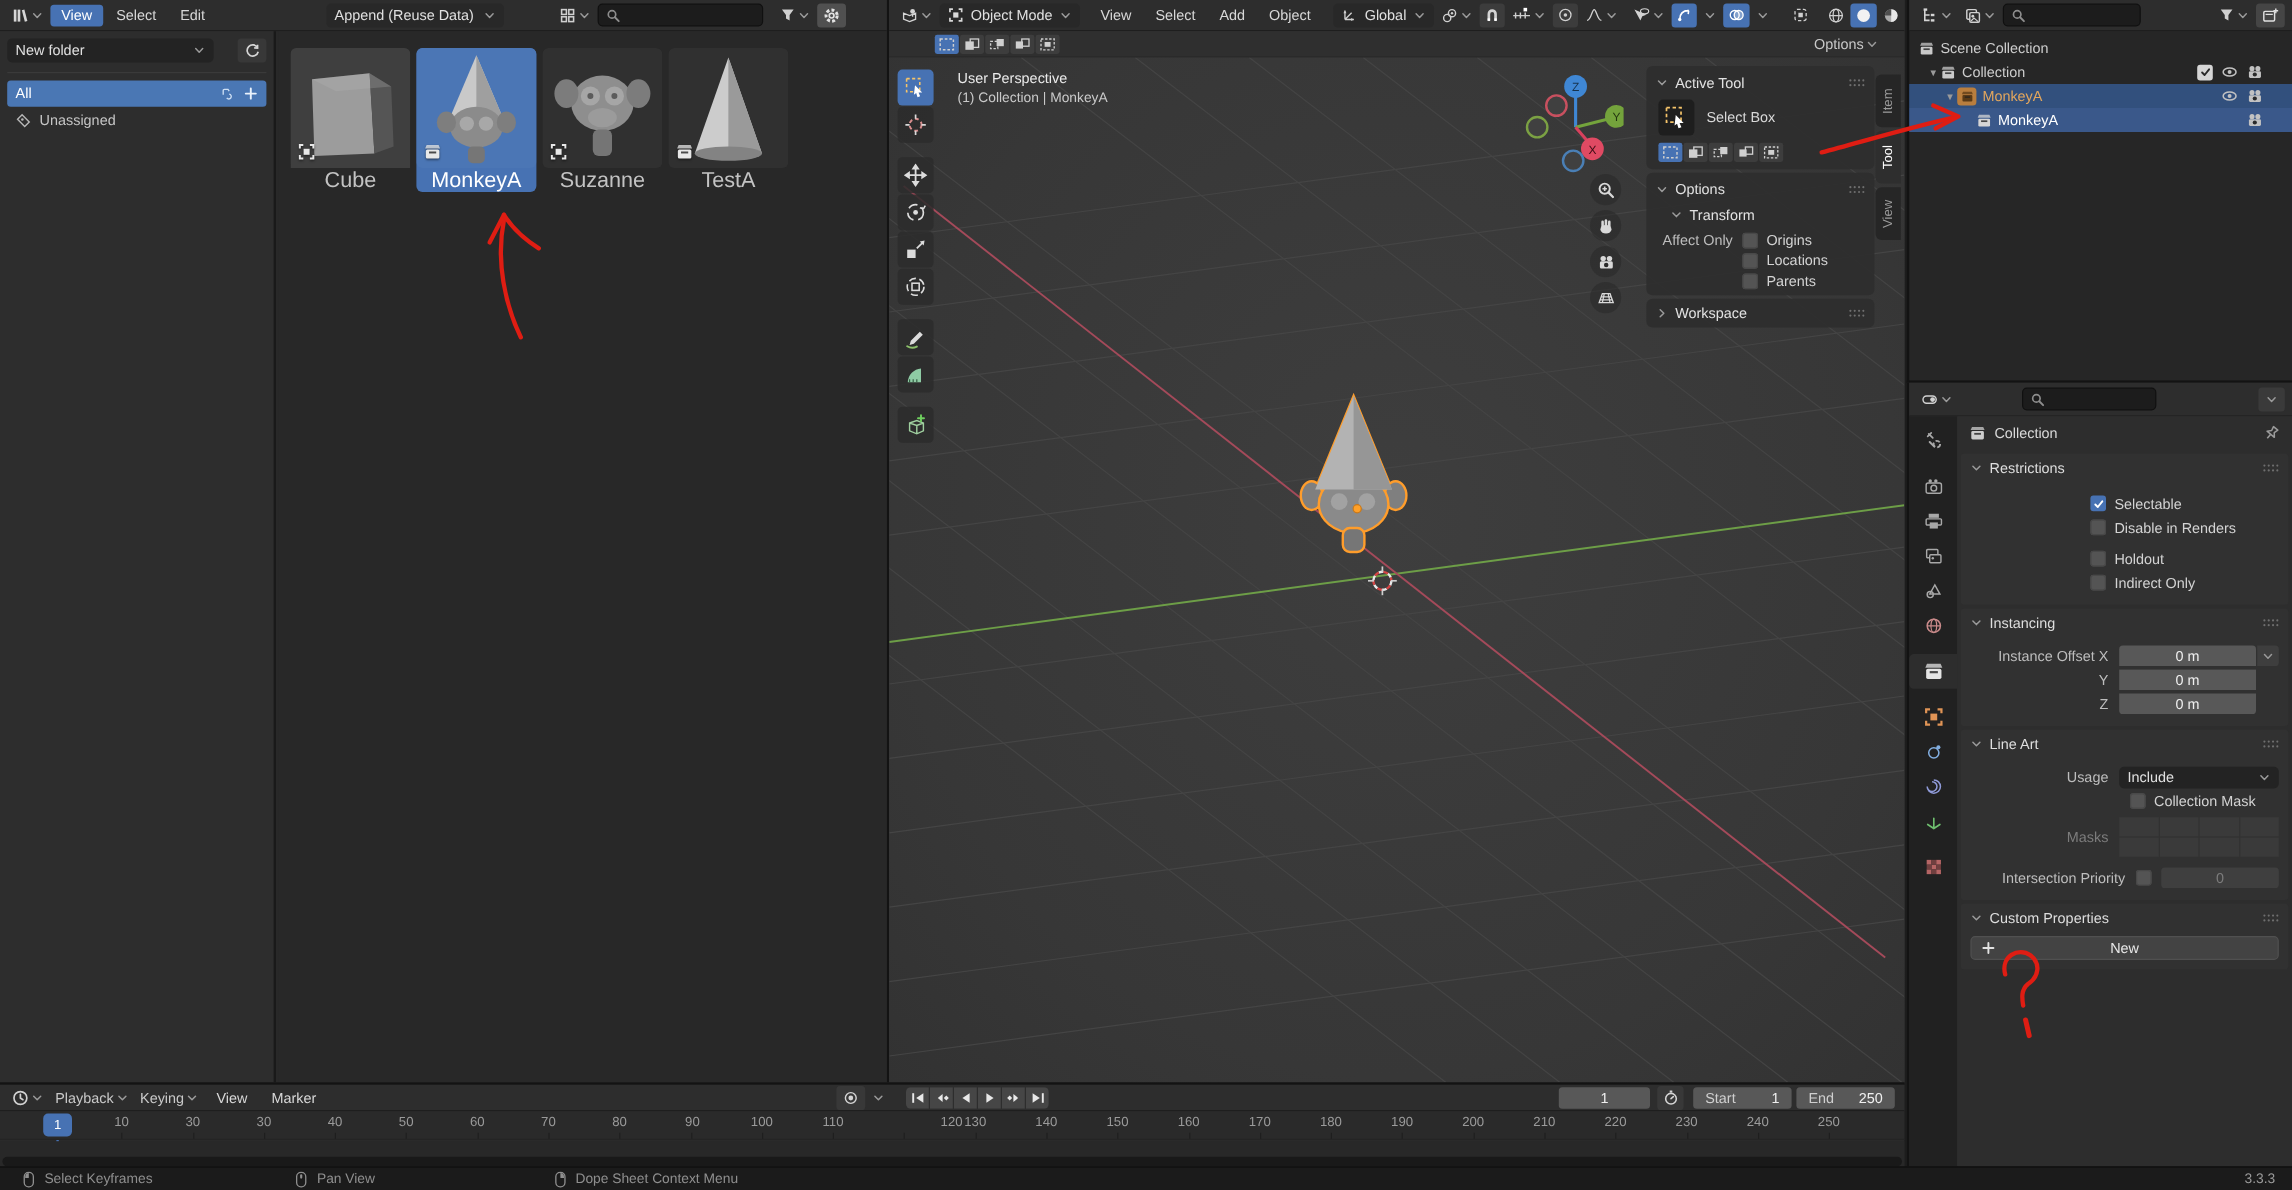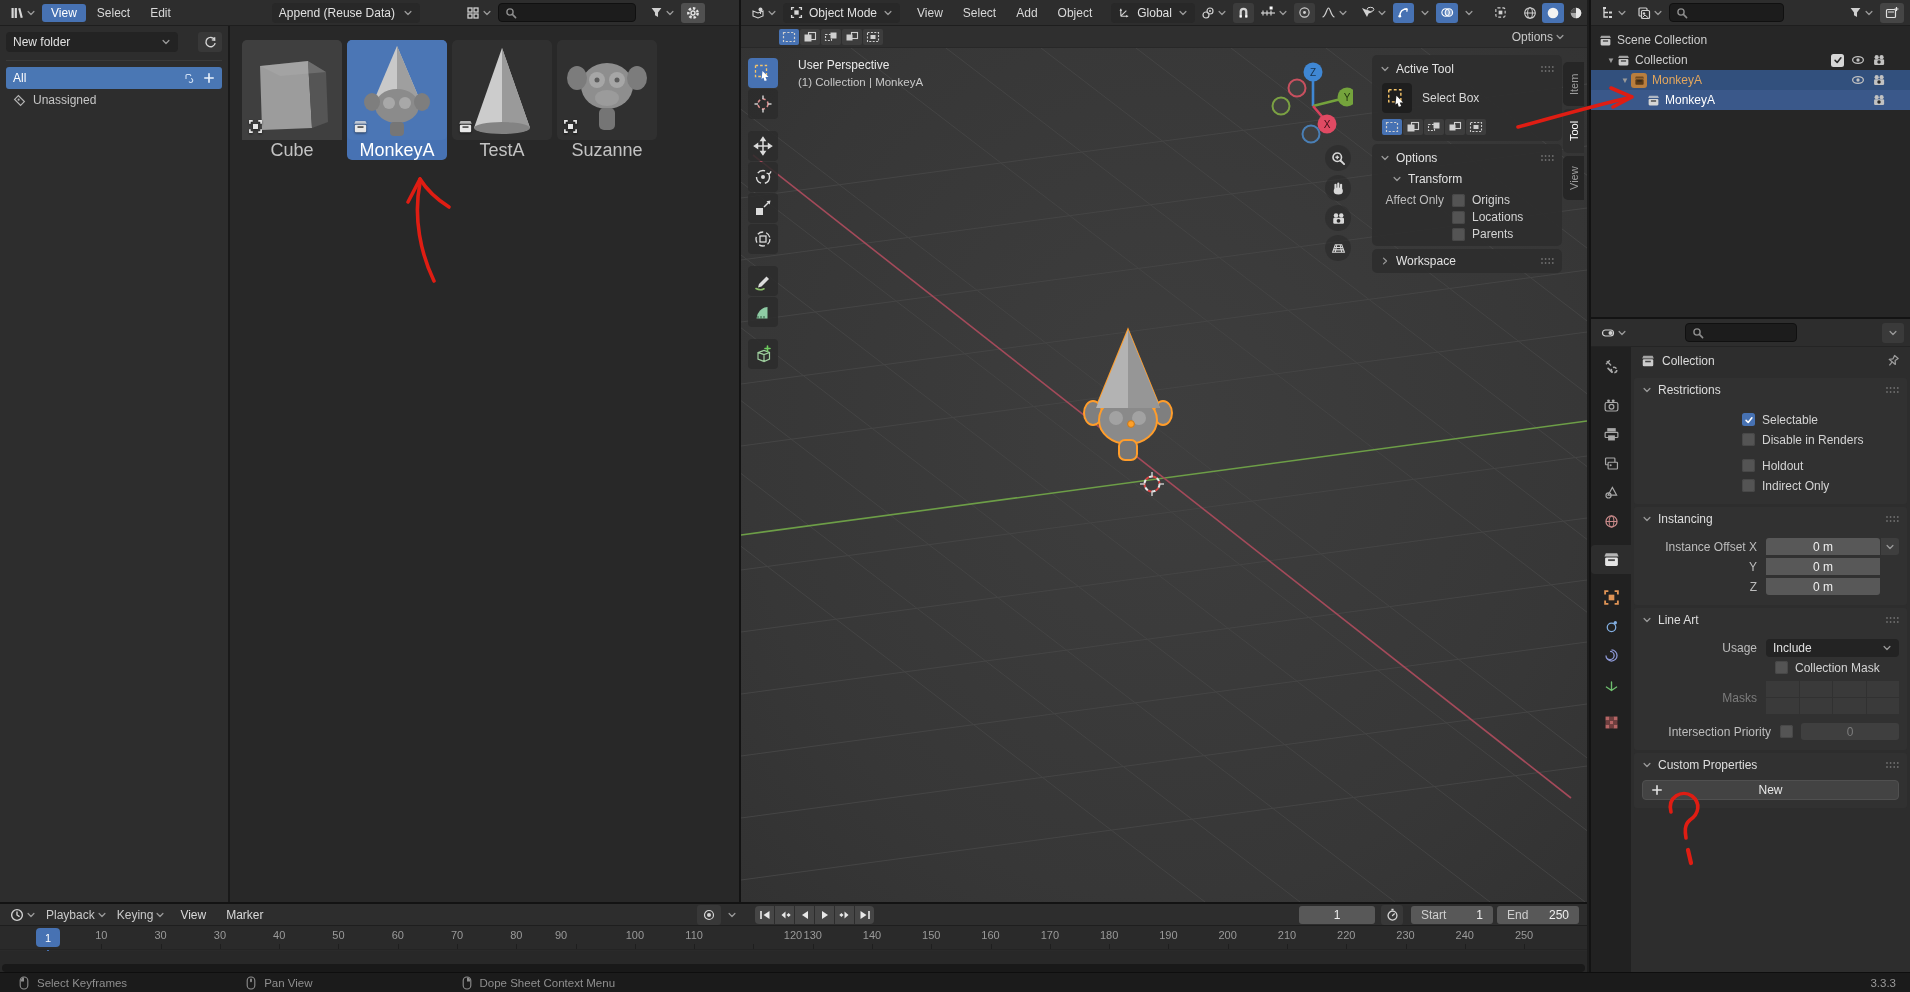--- a/index.html
+++ b/index.html
@@ -345,49 +345,49 @@
             <svg class="badge ic" viewBox="0 0 12 12">
                 <use href="#i-box"></use>
               </svg>
           </div>
           <div class="lbl">MonkeyA</div>
         </div>
 
         <div class="card">
           <div class="thumb">
             <svg class="ic" width="100" height="100" viewBox="0 0 100 100">
-              <polygon points="50,8 22,88 78,88" fill="#cccccc"></polygon>
-              <polygon points="50,8 50,88 78,88" fill="#9a9a9a"></polygon>
-              <ellipse cx="50" cy="88" rx="28" ry="6" fill="#838383"></ellipse>
-            </svg>
-            <svg class="badge ic" viewBox="0 0 12 12">
-                <use href="#i-box"></use>
-              </svg>
-          </div>
-          <div class="lbl">TestA</div>
-        </div>
-
-        <div class="card">
-          <div class="thumb">
-            <svg class="ic" width="100" height="100" viewBox="0 0 100 100">
               <ellipse cx="50" cy="46" rx="26" ry="23" fill="#8e8e8e"></ellipse>
               <ellipse cx="20" cy="38" rx="10" ry="12" fill="#7c7c7c"></ellipse>
               <ellipse cx="80" cy="38" rx="10" ry="12" fill="#7c7c7c"></ellipse>
               <circle cx="40" cy="40" r="8" fill="#a6a6a6"></circle>
                 <circle cx="60" cy="40" r="8" fill="#a6a6a6"></circle>
               <circle cx="40" cy="40" r="2.5" fill="#5c5c5c"></circle>
                 <circle cx="60" cy="40" r="2.5" fill="#5c5c5c"></circle>
               <ellipse cx="50" cy="58" rx="12" ry="8" fill="#9b9b9b"></ellipse>
               <rect x="42" y="68" width="16" height="22" rx="5" fill="#757575"></rect>
             </svg>
             <svg class="badge ic" viewBox="0 0 12 12">
                 <use href="#i-mesh"></use>
               </svg>
           </div>
           <div class="lbl">Suzanne</div>
+        </div>
+
+        <div class="card">
+          <div class="thumb">
+            <svg class="ic" width="100" height="100" viewBox="0 0 100 100">
+              <polygon points="50,8 22,88 78,88" fill="#cccccc"></polygon>
+              <polygon points="50,8 50,88 78,88" fill="#9a9a9a"></polygon>
+              <ellipse cx="50" cy="88" rx="28" ry="6" fill="#838383"></ellipse>
+            </svg>
+            <svg class="badge ic" viewBox="0 0 12 12">
+                <use href="#i-box"></use>
+              </svg>
+          </div>
+          <div class="lbl">TestA</div>
         </div>
       </div>
     </div>
   </div>
 
   <div class="abs vp">
     <div class="edhdr">
       <span class="hbtn">
         <svg class="ic" width="14" height="14" viewBox="0 0 14 14">
             <path d="M2 10 L7 12 L12 10 L12 5 L7 7 L2 5 Z" fill="none" stroke="#d4d4d4" stroke-width="1.1"></path>
@@ -1334,21 +1334,21 @@
         <span class="tick" style="left: 279.192px;">40</span>
         <span class="tickline" style="left: 279.192px;"></span>
         <span class="tick" style="left: 338.472px;">50</span>
         <span class="tickline" style="left: 338.472px;"></span>
         <span class="tick" style="left: 397.752px;">60</span>
         <span class="tickline" style="left: 397.752px;"></span>
         <span class="tick" style="left: 457.032px;">70</span>
         <span class="tickline" style="left: 457.032px;"></span>
         <span class="tick" style="left: 516.312px;">80</span>
         <span class="tickline" style="left: 516.312px;"></span>
-        <span class="tick" style="left: 561px;">90</span>
+        <span class="tick" style="left: 577px;">90</span>
         <span class="tickline" style="left: 575.592px;"></span>
         <span class="tick" style="left: 634.872px;">100</span>
         <span class="tickline" style="left: 634.872px;"></span>
         <span class="tick" style="left: 694.152px;">110</span>
         <span class="tickline" style="left: 694.152px;"></span>
         <span class="tick" style="left: 793px;">120</span>
         <span class="tickline" style="left: 753.432px;"></span>
         <span class="tick" style="left: 812.712px;">130</span>
         <span class="tickline" style="left: 812.712px;"></span>
         <span class="tick" style="left: 871.992px;">140</span>

